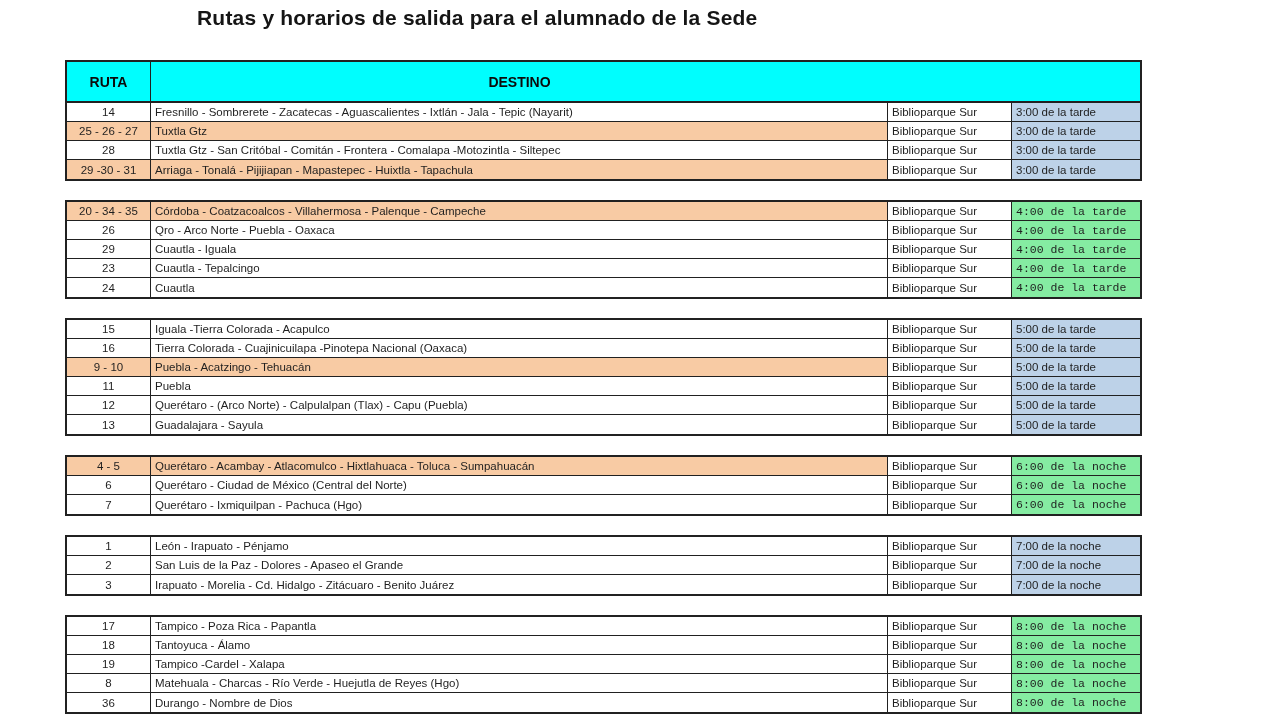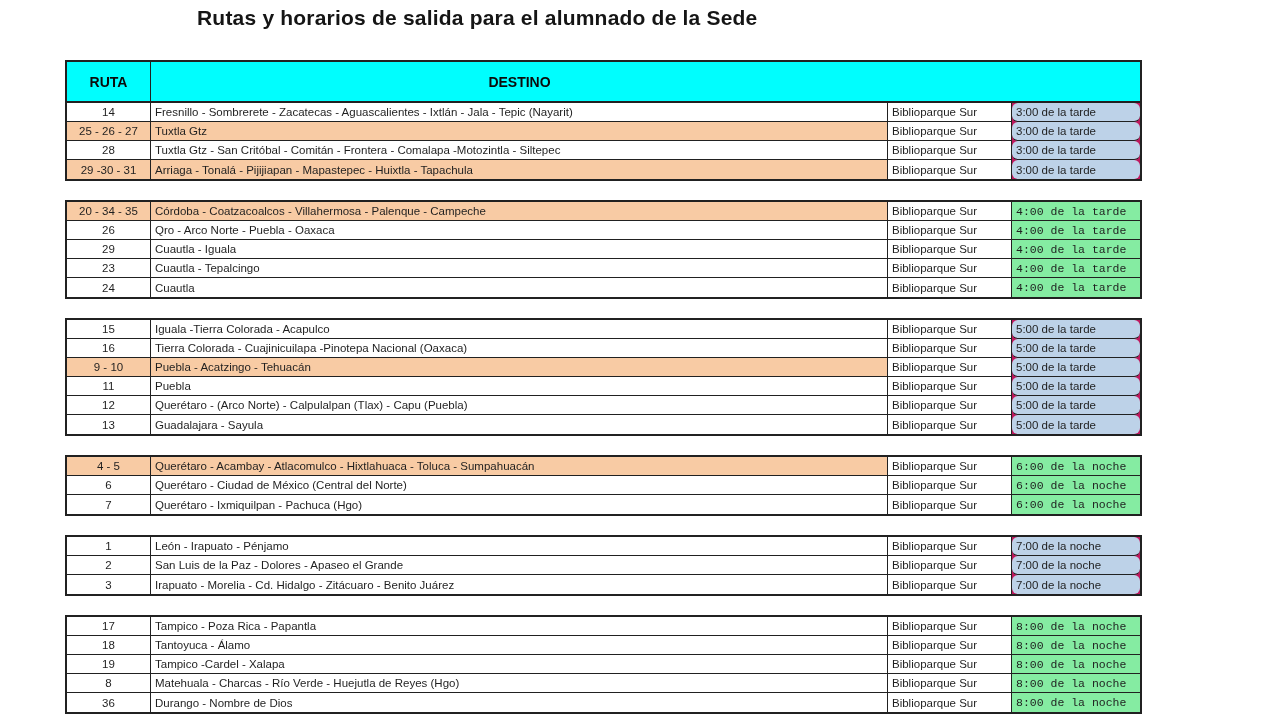--- a/index.html
+++ b/index.html
@@ -20,36 +20,36 @@
     border:2px solid #212121;box-sizing:border-box;height:43px;background:var(--header-bg,#00FEFE);
   }
   .header-block .grid-row{height:39px;}
   .hcell{
     display:flex;align-items:center;justify-content:center;
     font-size:14px;font-weight:bold;color:#0b0b0b;
     border-right:1px solid #212121;box-sizing:border-box;
   }
   .hcell:last-child{border-right:none;}
   .group{
-    border:2px solid #212121;box-sizing:border-box;background:#be185d;margin-top:19px;
+    border:2px solid #212121;box-sizing:border-box;background:#6d28d9;margin-top:19px;
   }
   .group.attached{margin-top:-2px;}
   .row{height:19px;box-sizing:border-box;}
   .row .cell{
     height:19px;box-sizing:border-box;
     border-right:1px solid #212121;border-bottom:1px solid #212121;
     display:flex;align-items:center;overflow:hidden;white-space:nowrap;
     font-size:11.5px;color:#1f1f1f;background:#ffffff;
   }
   .row .cell:last-child{border-right:none;}
   .row:last-child .cell{border-bottom:none;}
   .cell.ruta{justify-content:center;}
   .cell.destino,.cell.lugar,.cell.hora{padding-left:4px;}
   .row.hl .cell.ruta,.row.hl .cell.destino{background:var(--hl,#F8CBA4);}
-  .group.blue .cell.hora{background:var(--time-blue,#BDD2E8);border-radius:6px;}
+  .group.blue .cell.hora{background:var(--time-blue,#BDD2E8);}
   .group.green .cell.hora{background:var(--time-green,#85ECA2);font-family:Liberation Mono, monospace;}
 </style>
 </head>
 <body>
 
 <div class="title">Rutas y horarios de salida para el alumnado de la Sede</div>
 
 <div class="table-wrap">
   <div class="header-block">
     <div class="grid-row">

